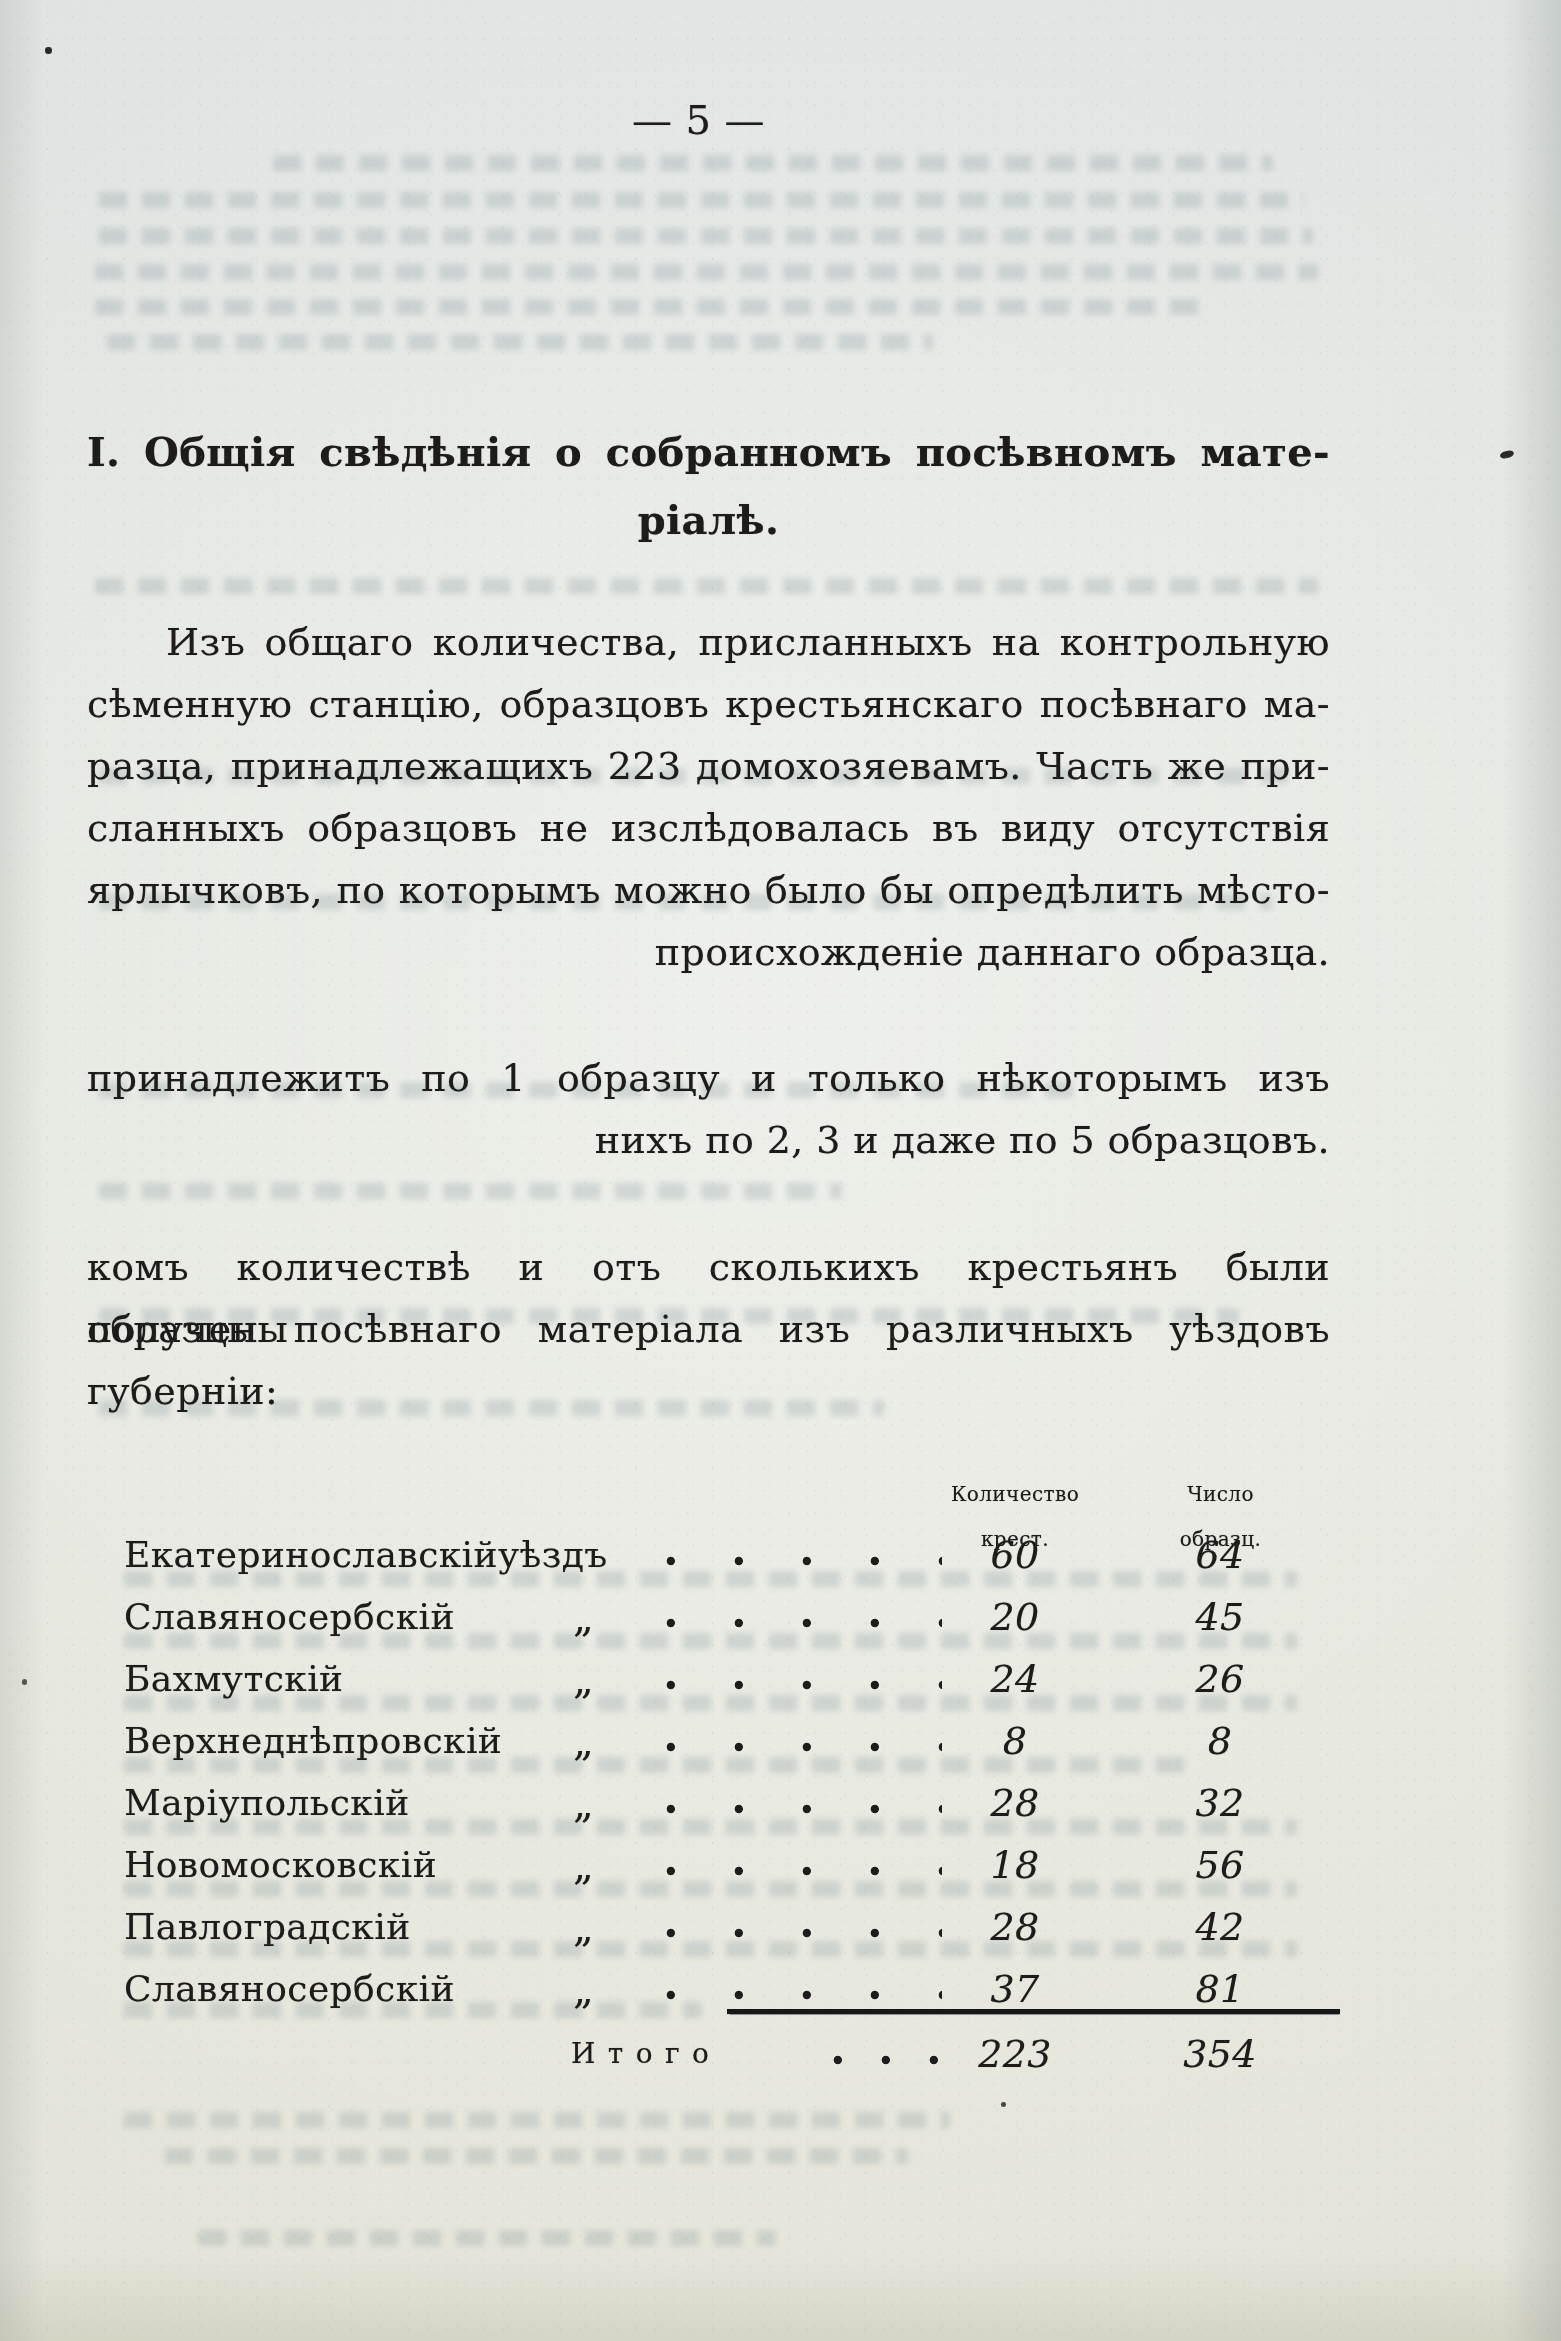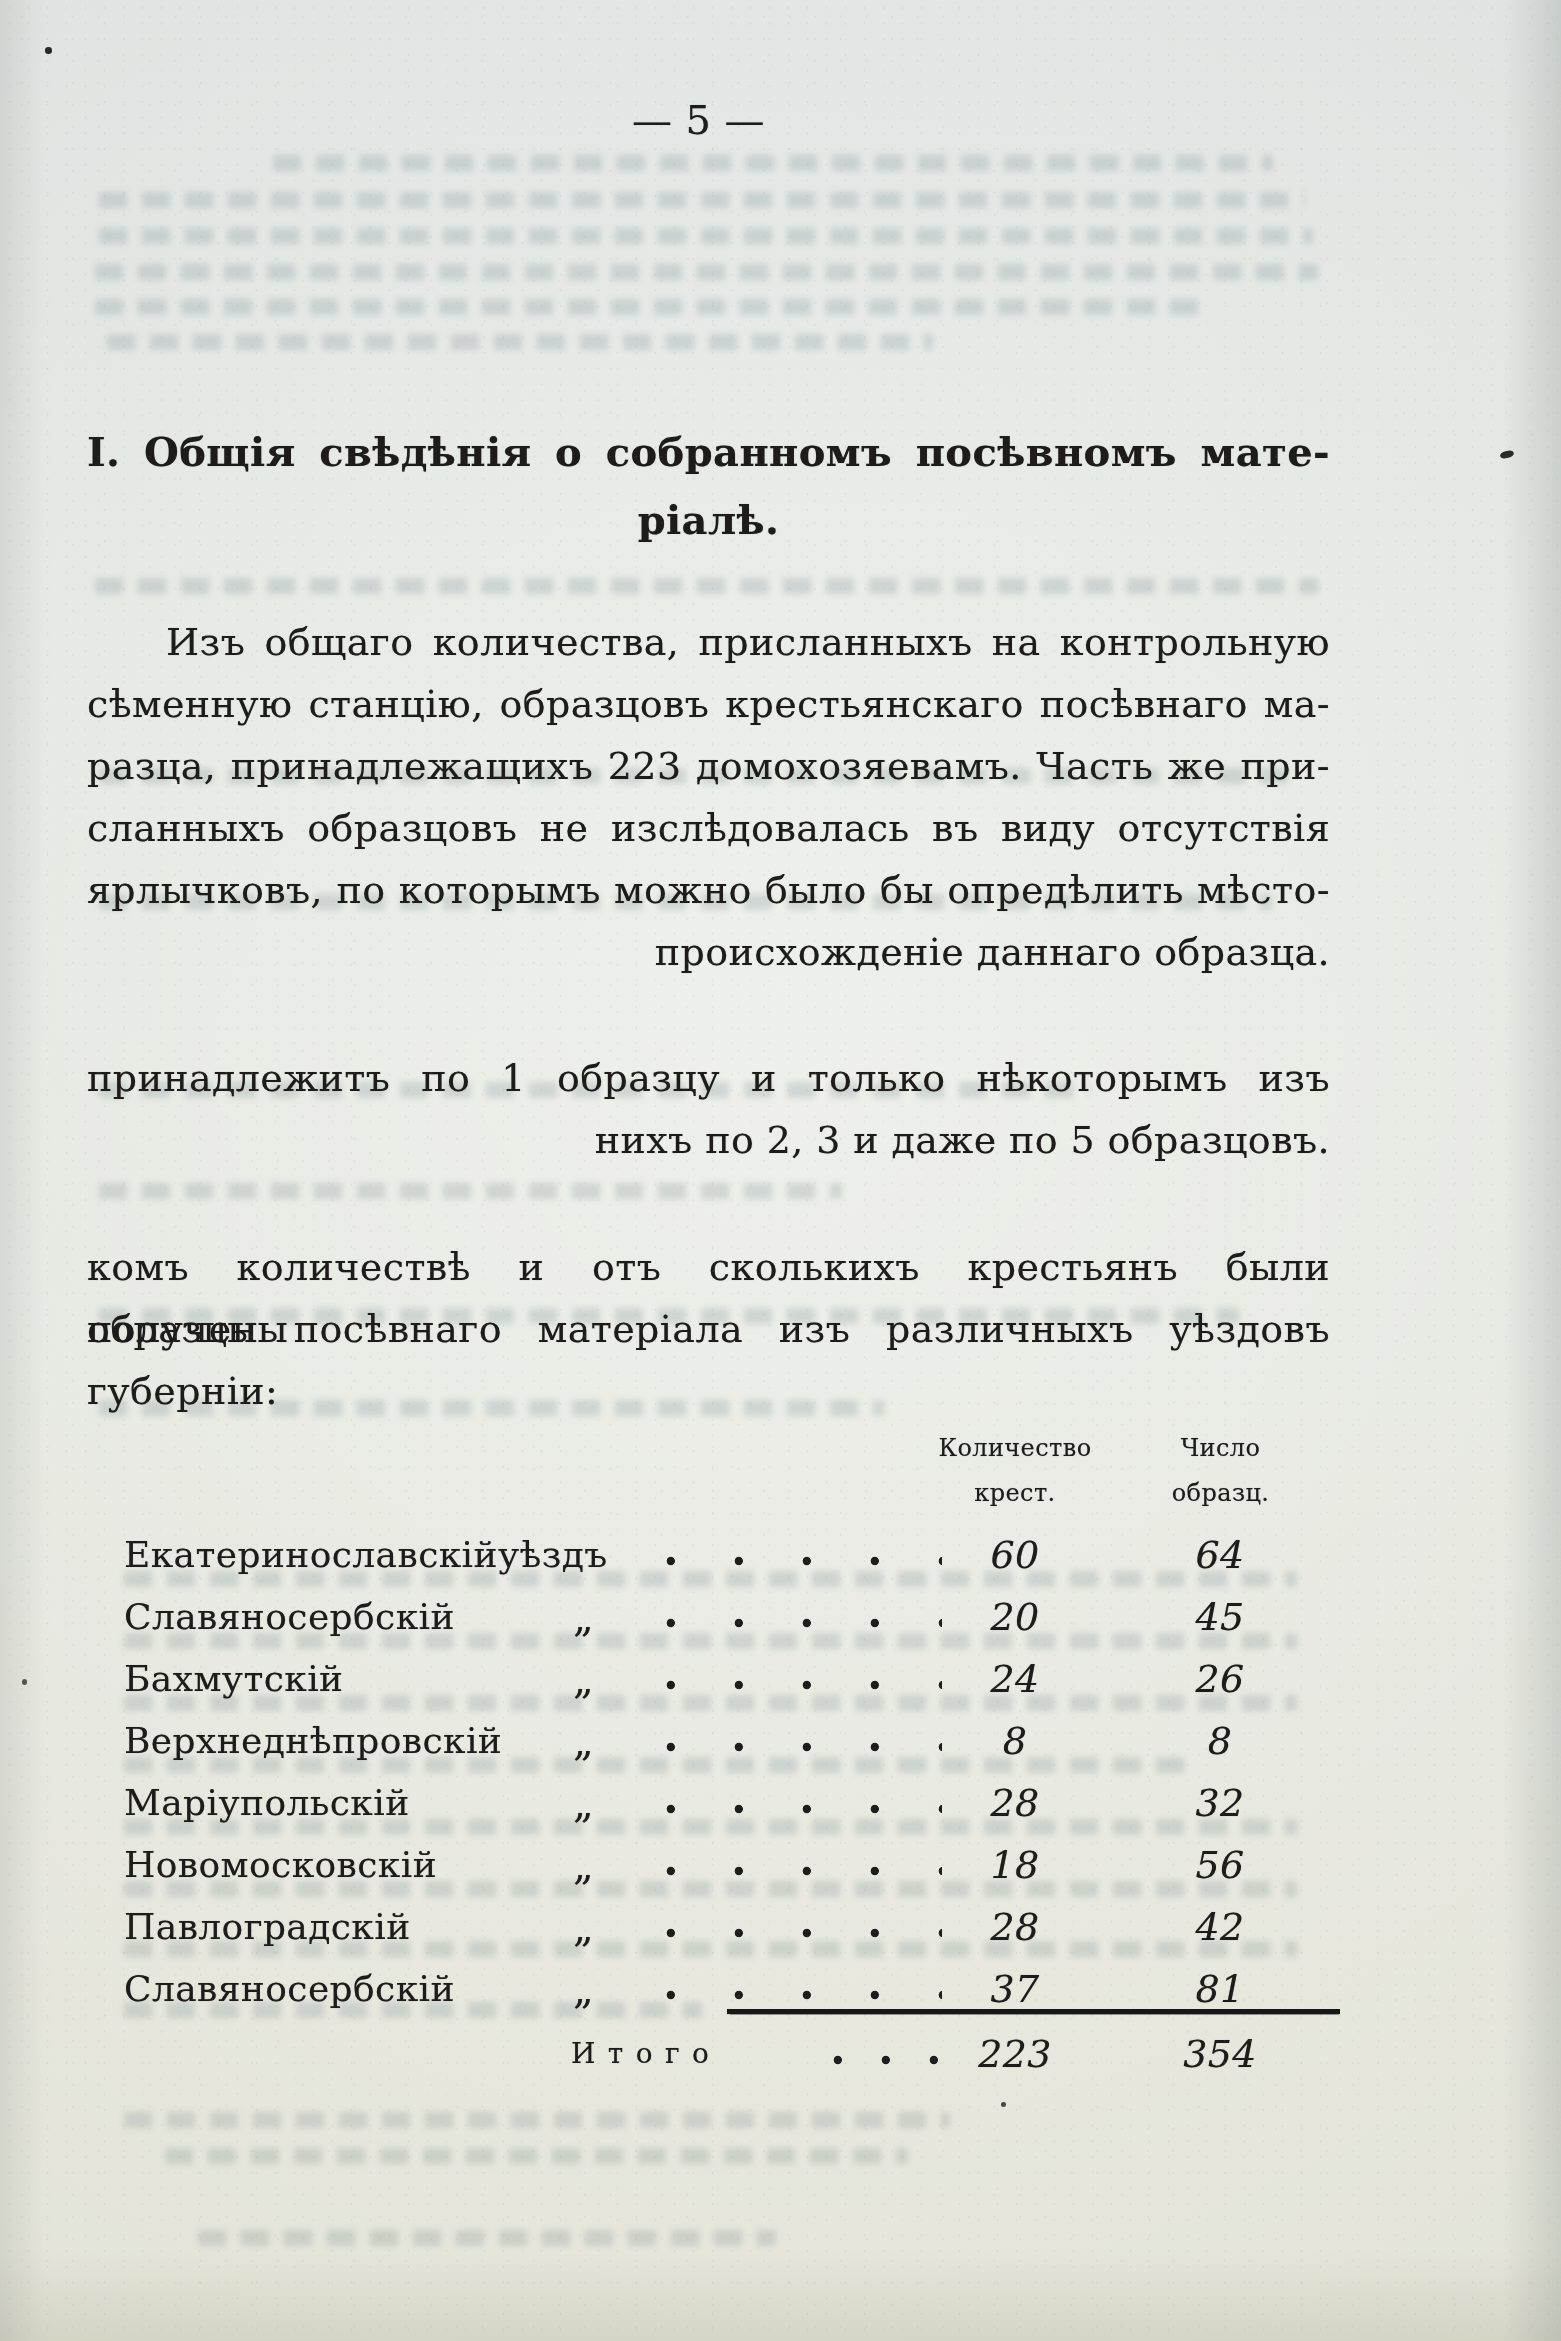--- a/index.html
+++ b/index.html
@@ -25,21 +25,21 @@
   .content{position:absolute;left:87px;top:0;width:1243px;height:100%;}
   .abs{position:absolute;}
   .txt{text-shadow:0 0 0.8px rgba(25,25,25,.45);letter-spacing:0.4px;}
   .j{text-align:justify;text-align-last:justify;}
   .l{text-align:right;}
   .c{text-align:center;}
   .line{width:100%;height:62px;font-size:38px;line-height:62px;}
   .ind{text-indent:79px;}
   .page-number{top:97px;width:100%;text-align:center;font-size:40px;transform:translateX(-10px);}
   .heading{top:418px;width:100%;font-weight:bold;font-size:40px;line-height:68px;letter-spacing:0.8px;}
-  .thead-col{top:1426px;font-size:24px;line-height:45px;text-align:center;}
+  .thead-col{top:1472px;font-size:20px;line-height:45px;text-align:center;}
   .trow{left:0;width:100%;height:53px;font-size:36px;line-height:50px;}
   .tname{position:absolute;left:37px;}
   .tunit{position:absolute;}
   .unit-word{left:411px;}
   .unit-ditto{left:486px;font-size:40px;}
   .leader{position:absolute;left:578px;width:277px;top:25px;height:11.6px;
     background-image:radial-gradient(circle at 5.8px 5.8px,#1e1d1c 3.7px,rgba(0,0,0,0) 4.5px);
     background-size:68px 11.6px;background-repeat:repeat-x;}
   .leader3{position:absolute;left:745px;width:132px;top:25px;height:11.6px;
     background-image:radial-gradient(circle at 5.8px 5.8px,#1e1d1c 3.7px,rgba(0,0,0,0) 4.5px);

